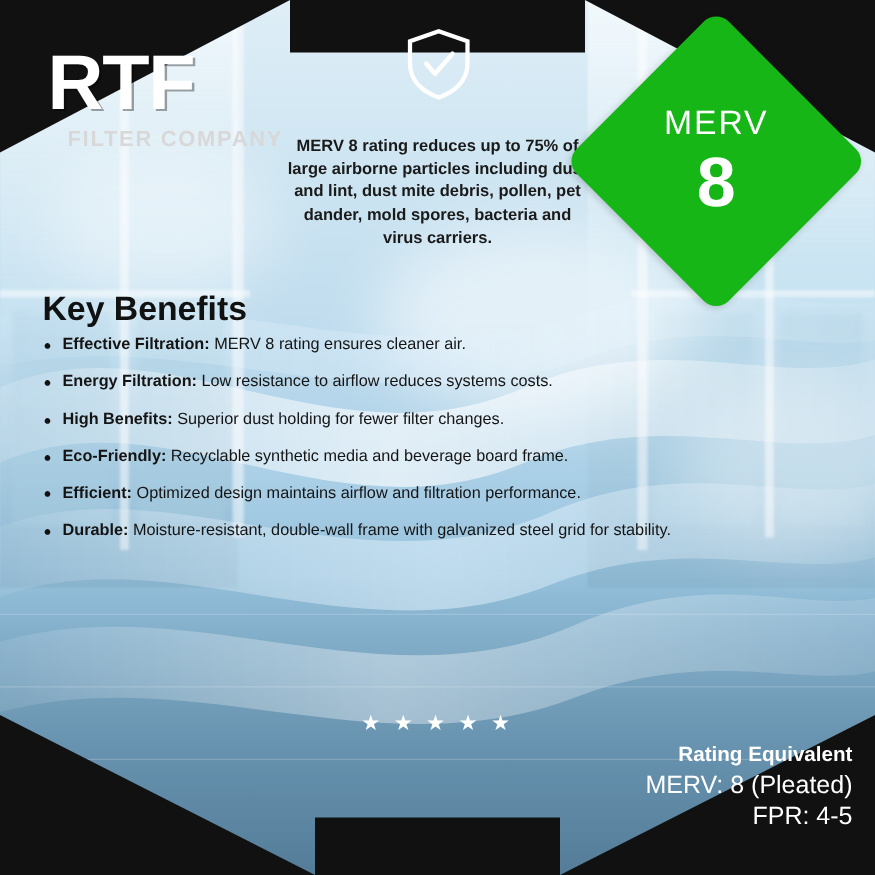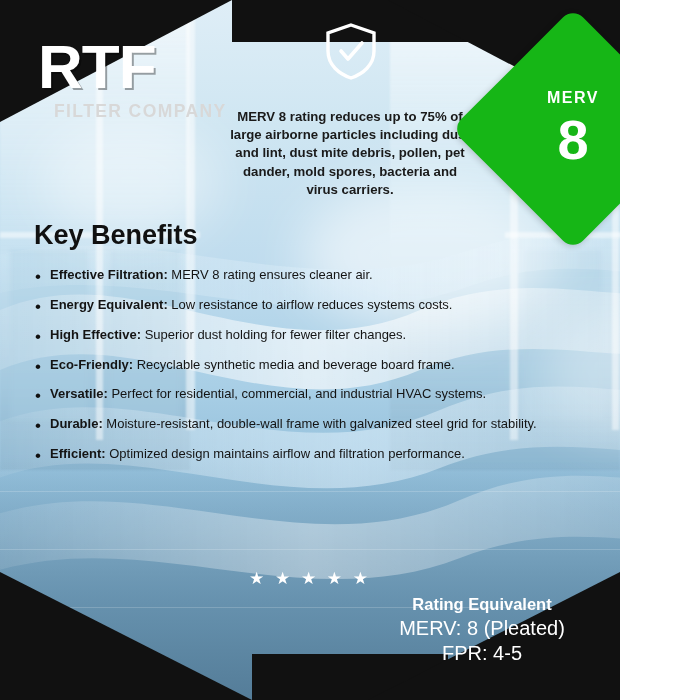--- a/index.html
+++ b/index.html
@@ -7,21 +7,21 @@
     padding: 0;
   }
   body {
     width: 700px;
     height: 700px;
     font-family: "Liberation Sans", sans-serif;
     overflow: hidden;
   }
   #page {
     position: relative;
-    width: 620px;
+    width: 700px;
     height: 700px;
     overflow: hidden;
     background: #4d7c0f;
   }
 
   
   .bg-base {
     position: absolute;
     inset: 0;
     background:
@@ -183,38 +183,38 @@
     left: 487px; top: 43px;
     width: 172px; height: 172px;
     display: flex;
     flex-direction: column;
     align-items: center;
     justify-content: center;
     z-index: 7;
     pointer-events: none;
   }
   .diamond-label {
-    font-size: 16px;
-    font-weight: 700;
+    font-size: 27px;
+    font-weight: 400;
     color: #fff;
     letter-spacing: 1.5px;
     line-height: 1;
   }
   .diamond-value {
     font-size: 56px;
     font-weight: 700;
     color: #fff;
     line-height: 1;
     margin-top: 6px;
   }
 
   
   .benefits-title {
     position: absolute;
-    left: 34px; top: 220px;
+    left: 34px; top: 232px;
     font-size: 27px;
     font-weight: 700;
     color: #111;
     z-index: 6;
   }
   .benefits-list {
     position: absolute;
     left: 34px; top: 266px;
     width: 612px;
     z-index: 6;
@@ -250,21 +250,21 @@
     letter-spacing: 3px;
     font-size: 17px;
     line-height: 1;
   }
 
   
   .rating {
     position: absolute;
     right: 18px;
     bottom: 34px;
-    text-align: center;
+    text-align: right;
     z-index: 8;
     color: #fff;
     width: 240px;
   }
   .rating-title {
     font-size: 16.5px;
     font-weight: 700;
     margin-bottom: 2px;
   }
   .rating-line {
@@ -345,26 +345,25 @@
 
   <div class="diamond"></div>
   <div class="diamond-inner">
     <div class="diamond-label">MERV</div>
     <div class="diamond-value">8</div>
   </div>
 
   <div class="benefits-title">Key Benefits</div>
   <div class="benefits-list" id="benefits-list">
       <div class="benefit"><b>Effective Filtration:</b><span> MERV 8 rating ensures cleaner air.</span></div>
-      <div class="benefit"><b>Energy Equivalent:</b><span> Low resistance to airflow reduces systems costs.</span></div>
-      <div class="benefit"><b>High Effective:</b><span> Superior dust holding for fewer filter changes.</span></div>
+      <div class="benefit"><b>Energy Filtration:</b><span> Low resistance to airflow reduces systems costs.</span></div>
+      <div class="benefit"><b>High Benefits:</b><span> Superior dust holding for fewer filter changes.</span></div>
       <div class="benefit"><b>Eco-Friendly:</b><span> Recyclable synthetic media and beverage board frame.</span></div>
-      <div class="benefit"><b>Versatile:</b><span> Perfect for residential, commercial, and industrial HVAC systems.</span></div>
+      <div class="benefit"><b>Efficient:</b><span> Optimized design maintains airflow and filtration performance.</span></div>
       <div class="benefit"><b>Durable:</b><span> Moisture-resistant, double-wall frame with galvanized steel grid for stability.</span></div>
-      <div class="benefit"><b>Efficient:</b><span> Optimized design maintains airflow and filtration performance.</span></div>
     </div>
 
   <div class="stars">★ ★ ★ ★ ★</div>
 
   <div class="rating">
     <div class="rating-title">Rating Equivalent</div>
     <div class="rating-line">MERV: 8 (Pleated)</div>
     <div class="rating-line">FPR: 4-5</div>
   </div>
 

